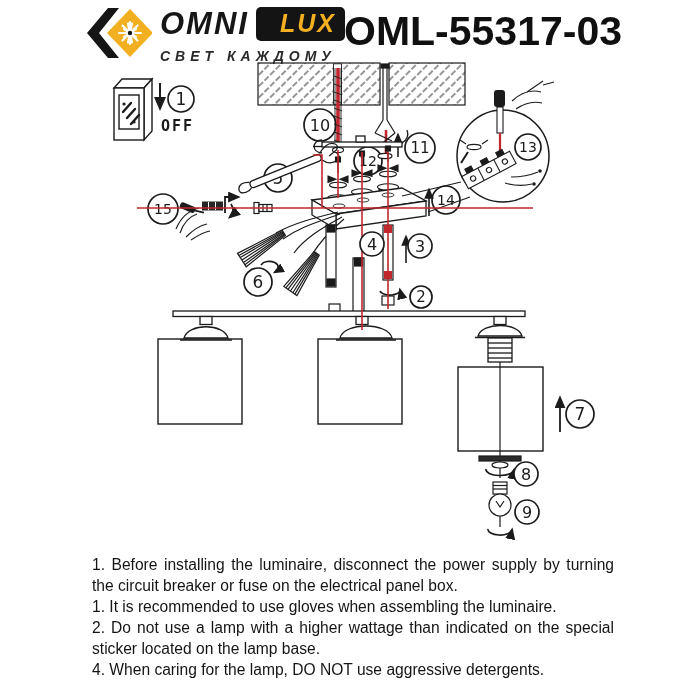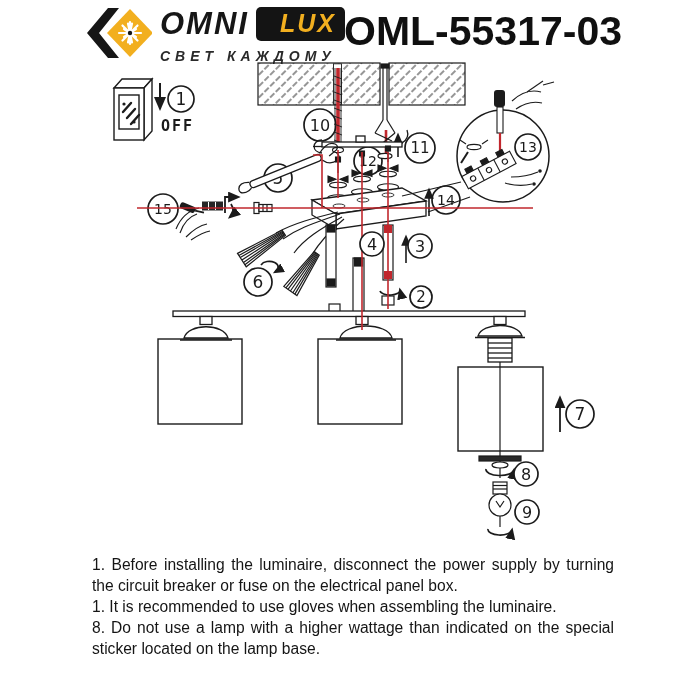--- a/index.html
+++ b/index.html
@@ -384,16 +384,17 @@
     </g>
     <g>
       <circle cx="528" cy="147" r="13" fill="#fff" stroke="#1b1b1b" stroke-width="1.7"></circle>
       <text class="co" x="528" y="147" font-size="14" text-anchor="middle" dominant-baseline="central">13</text>
     </g>
   </svg>
 
   <div class="instructions">
     <p>1. Before installing the luminaire, disconnect the power supply by turning the circuit breaker or fuse on the electrical panel box.</p>
     <p>1. It is recommended to use gloves when assembling the luminaire.</p>
-    <p>8. Do not use a lamp with a higher wattage than indicated on the special sticker located on the lamp base.</p>
+    <p>2. Do not use a lamp with a higher wattage than indicated on the special sticker located on the lamp base.</p>
+    <p>4. When caring for the lamp, DO NOT use aggressive detergents.</p>
   </div>
 
 </div>
 
 </body></html>

